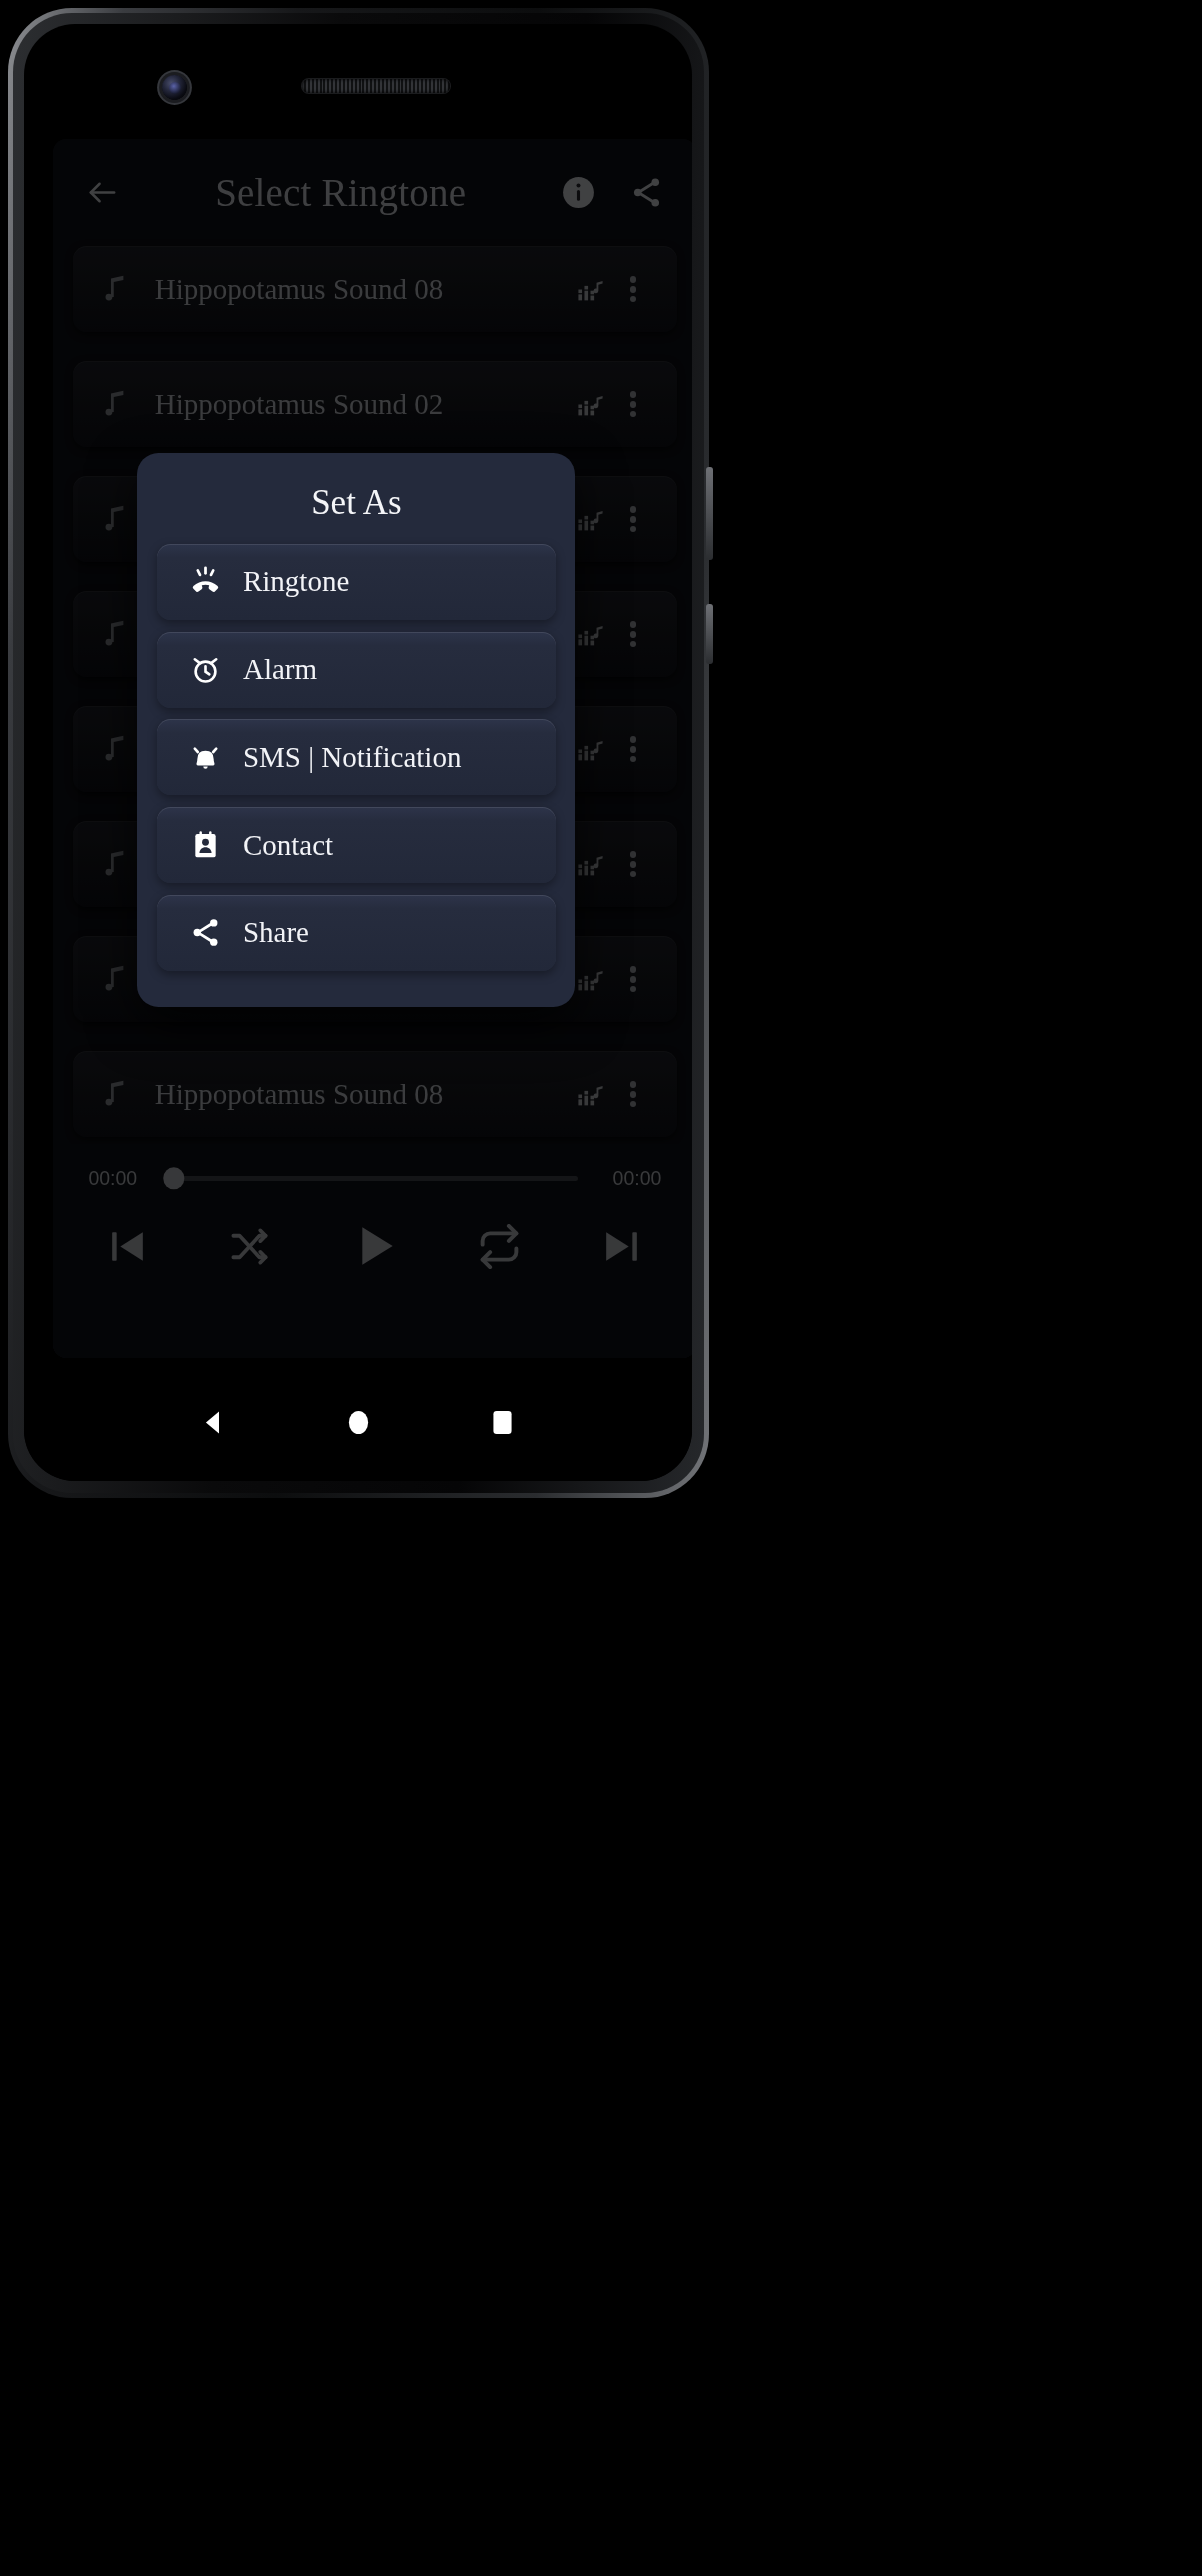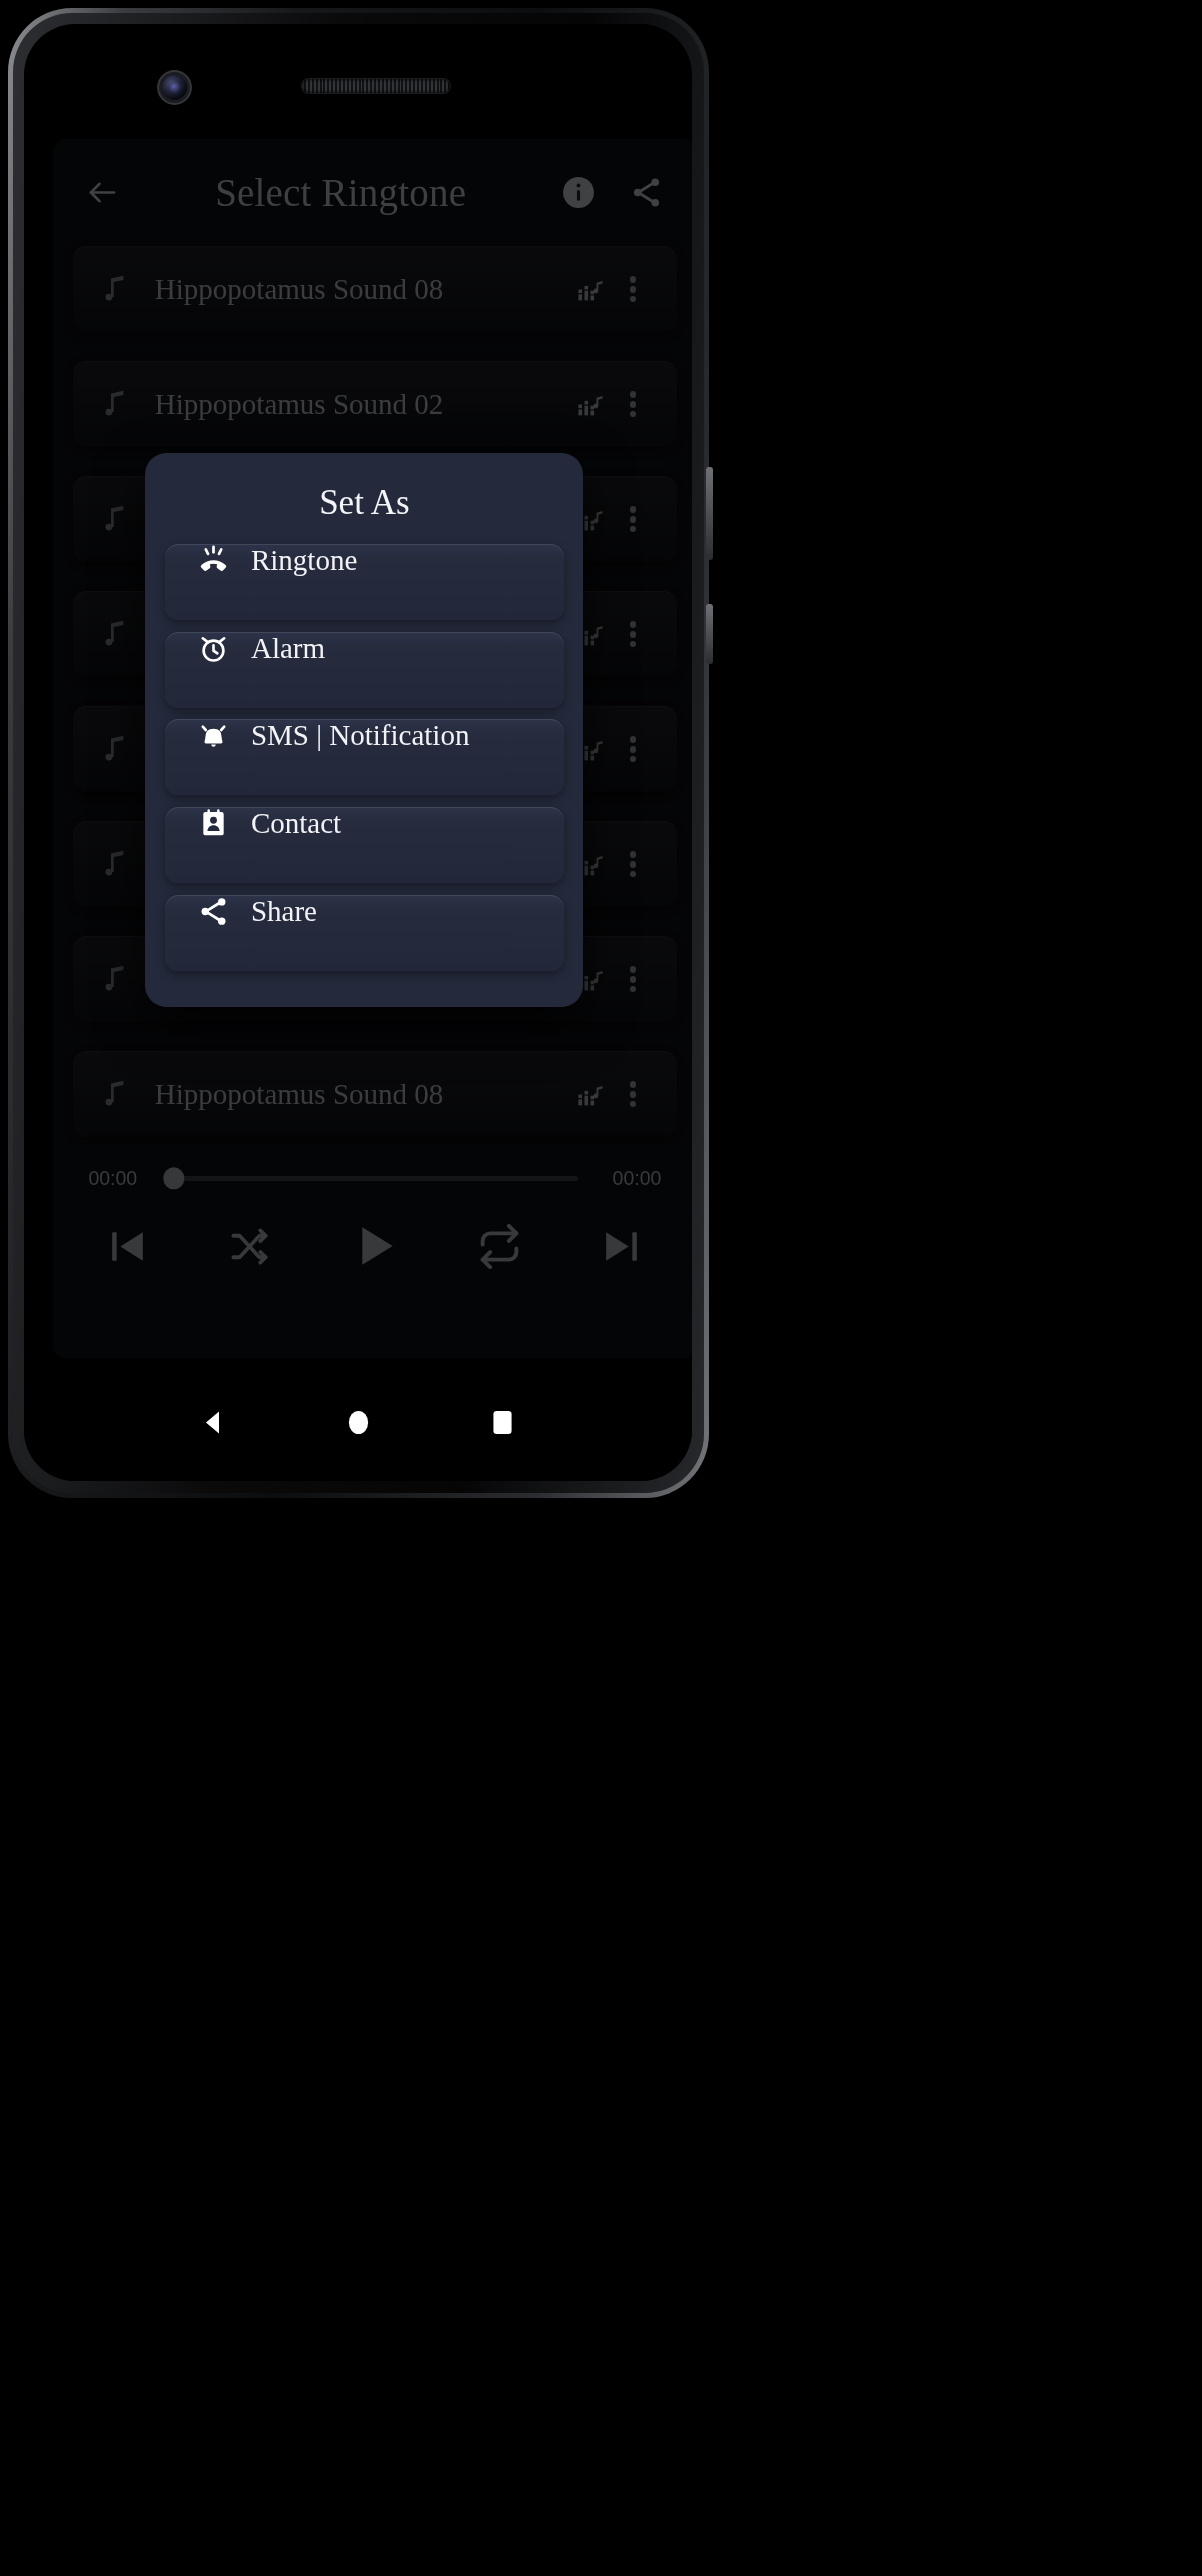--- a/index.html
+++ b/index.html
@@ -86,29 +86,29 @@
   .tlabel.right{text-align:right;}
   .track{position:relative;flex:1;height:4.9px;background:#2d2f33;border-radius:2.9px;margin:0 13.6px;}
   .thumb{position:absolute;left:1.9px;top:50%;transform:translate(-50%,-50%);
     width:21.4px;height:21.4px;border-radius:50%;background:#7b7d81;}
   .transport{display:flex;align-items:center;justify-content:space-between;padding:5.8px 51px 0;}
   .tbtn{color:#7c7e82;display:flex;align-items:center;justify-content:center;}
 
   
   .scrim{position:absolute;left:0;top:0;right:0;bottom:0;background:rgba(0,0,0,.55);}
   .dialog{
-    position:absolute;left:92px;top:314px;width:438px;
+    position:absolute;left:84px;top:314px;width:438px;
     background:#242a3c;border-radius:21.4px;padding:15.6px 0 25px;
     box-shadow:0 17.5px 49px rgba(0,0,0,.75);
   }
   .dlg-title{text-align:center;color:#f4f5f8;font-size:35px;padding:13.6px 0 21.4px;}
   .opt{
     position:relative;margin:0 19.5px 11.7px;height:76px;border-radius:13.6px;
     background:linear-gradient(180deg,#2d344a 0%,#262c3e 18%,#222839 100%);
-    display:flex;align-items:flex-start;padding:0 23.4px;
+    display:flex;align-items:center;padding:0 23.4px;
     box-shadow:0 1px 0 rgba(255,255,255,.10) inset,0 3.9px 9.7px rgba(0,0,0,.35);
   }
   .opt .oico{width:51px;flex:none;color:#fff;display:flex;align-items:center;justify-content:center;}
   .opt .olbl{color:#f2f3f7;font-size:29px;padding-left:11.7px;white-space:nowrap;}
 
   
   .navbar{position:absolute;left:0;right:0;bottom:0;height:117px;background:#000;
     display:flex;align-items:center;justify-content:space-around;padding:0 117px;}
   .nav-ico{color:#fff;display:flex;align-items:center;justify-content:center;}
 </style>

